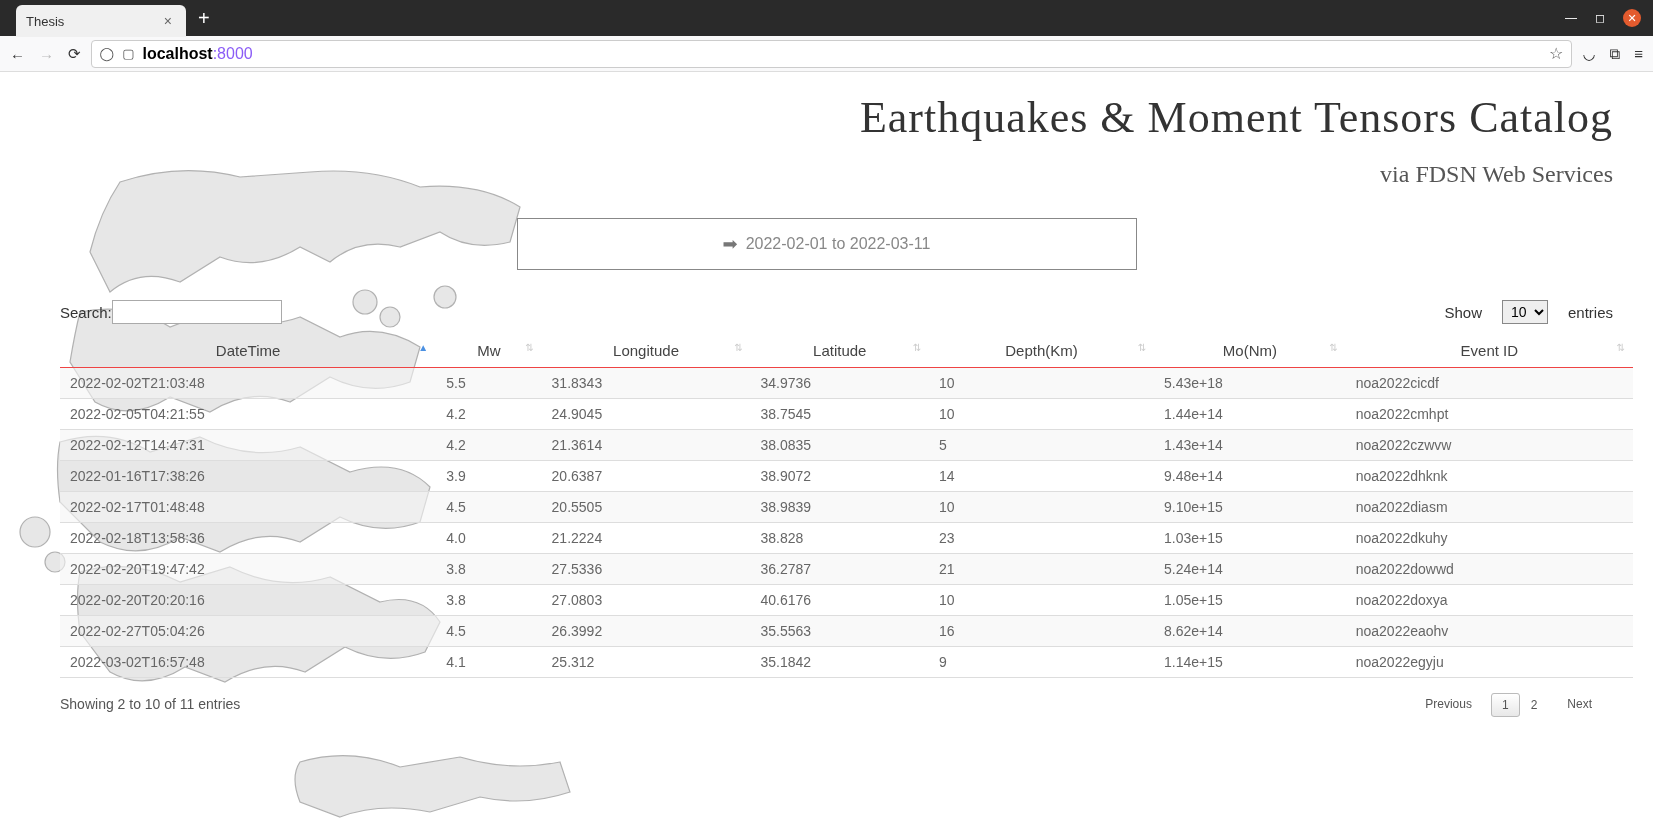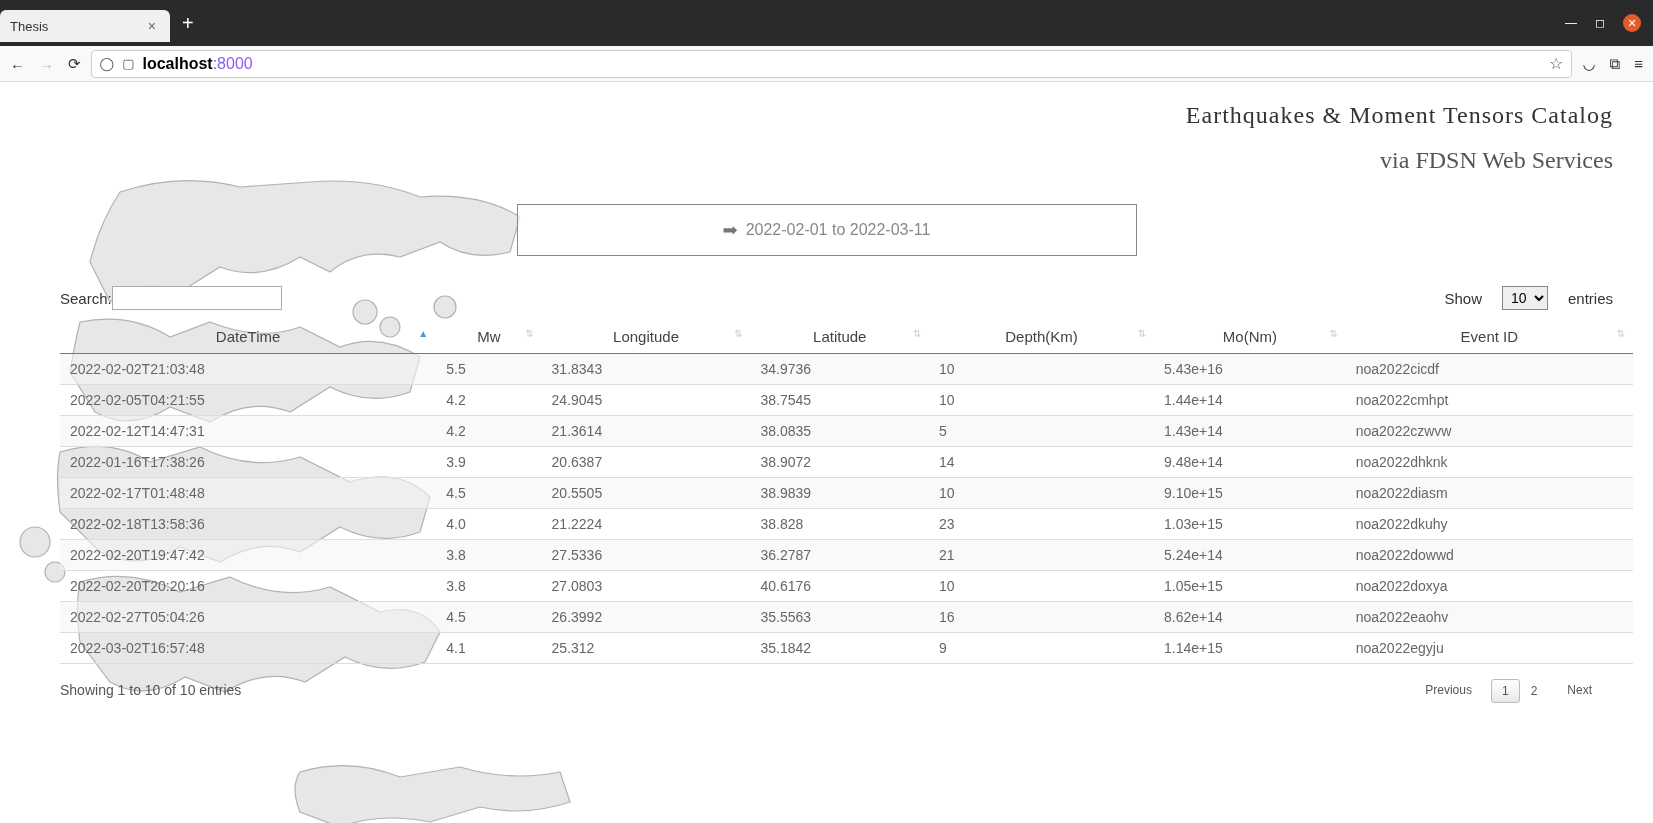--- a/index.html
+++ b/index.html
@@ -1,19 +1,19 @@
 <!DOCTYPE html>
 <html><head>
   <meta charset="utf-8">
   <style>
     * { margin: 0; padding: 0; box-sizing: border-box; }
     body { font-family: Arial, sans-serif; background: #fff; }
     
     
-    .browser-chrome { background: #2a2a2a; display: flex; align-items: center; height: 46px; }
+    .browser-chrome { background: #2a2a2a; display: flex; align-items: center; height: 36px; padding-left: 16px; }
     .tab-bar { display: flex; align-items: center; height: 100%; }
     .tab { background: #f0f0f0; min-width: 170px; height: 32px; margin-top: 6px; display: flex; align-items: center; padding: 0 10px; border-radius: 6px 6px 0 0; font-size: 13px; color: #333; position: relative; }
     .tab-close { margin-left: auto; font-size: 14px; color: #666; cursor: pointer; padding: 0 4px; }
     .new-tab-btn { color: #fff; font-size: 20px; margin-left: 12px; cursor: pointer; }
     .window-controls { margin-left: auto; display: flex; gap: 18px; padding-right: 12px; align-items: center; }
     .wc-btn { color: #fff; font-size: 12px; cursor: pointer; }
     .wc-close { background: #e35b2e; color: #fff; border-radius: 50%; width: 18px; height: 18px; display: flex; align-items: center; justify-content: center; font-size: 11px; }
     
     
     .addr-bar { background: #f9f9fa; display: flex; align-items: center; height: 36px; padding: 0 10px; border-bottom: 1px solid #ddd; gap: 10px; }
@@ -25,21 +25,21 @@
     .url-port { color: #8b5cf6; }
     .star-icon { color: #555; font-size: 16px; margin-left: auto; cursor: pointer; }
     .toolbar-icons { display: flex; gap: 14px; align-items: center; }
     .tb-icon { color: #333; font-size: 15px; cursor: pointer; }
     
     
     .page-content { position: relative; padding: 10px 0; height: calc(100vh - 74px); overflow: hidden; }
     .map-bg { position: absolute; top: 80px; left: 0; width: 600px; height: 700px; opacity: 0.35; pointer-events: none; }
     
     .header-right { text-align: right; padding: 10px 40px 0 0; position: relative; z-index: 2; }
-    .main-title { font-size: 24px; font-weight: 400; color: #333; font-family: Georgia, serif; letter-spacing: 1px; }
+    .main-title { font-size: 44px; font-weight: 400; color: #333; font-family: Georgia, serif; letter-spacing: 1px; }
     .sub-title { font-size: 24px; color: #555; margin-top: 18px; font-family: Georgia, serif; }
     
     .date-range-box { width: 620px; margin: 30px auto 0; border: 1px solid #888; padding: 14px 16px; text-align: center; color: #888; font-size: 16px; display: flex; align-items: center; justify-content: center; gap: 8px; position: relative; z-index: 2; background: rgba(255,255,255,0.7); }
     .arrow-icon { color: #777; font-size: 18px; }
     
     .table-controls { display: flex; justify-content: space-between; align-items: center; padding: 30px 40px 10px 60px; position: relative; z-index: 2; }
     .search-wrap { display: flex; align-items: center; font-size: 15px; color: #333; }
     .search-input { border: 1px solid #aaa; padding: 3px 6px; width: 170px; height: 24px; font-size: 14px; }
     .show-wrap { display: flex; align-items: center; gap: 20px; font-size: 15px; color: #333; }
     .show-select { border: 1px solid #888; padding: 2px 4px; font-size: 14px; }
@@ -147,21 +147,21 @@
           <th>Event ID<span class="sort-ind">⇅</span></th>
         </tr>
     </thead>
     <tbody id="table-body">
         <tr>
           <td>2022-02-02T21:03:48</td>
           <td>5.5</td>
           <td>31.8343</td>
           <td>34.9736</td>
           <td>10</td>
-          <td>5.43e+16</td>
+          <td>5.43e+18</td>
           <td>noa2022cicdf</td>
         </tr>
         <tr>
           <td>2022-02-05T04:21:55</td>
           <td>4.2</td>
           <td>24.9045</td>
           <td>38.7545</td>
           <td>10</td>
           <td>1.44e+14</td>
           <td>noa2022cmhpt</td>
@@ -235,20 +235,20 @@
           <td>25.312</td>
           <td>35.1842</td>
           <td>9</td>
           <td>1.14e+15</td>
           <td>noa2022egyju</td>
         </tr>
       </tbody>
   </table>
 
   <div class="table-footer">
-    <div>Showing 1 to 10 of 10 entries</div>
+    <div>Showing 2 to 10 of 11 entries</div>
     <div class="pagination">
       <span class="page-btn nav">Previous</span>
       <span id="page-nums"><span class="page-btn active">1</span><span class="page-btn">2</span></span>
       <span class="page-btn nav">Next</span>
     </div>
   </div>
 </div>
 
 </body></html>

